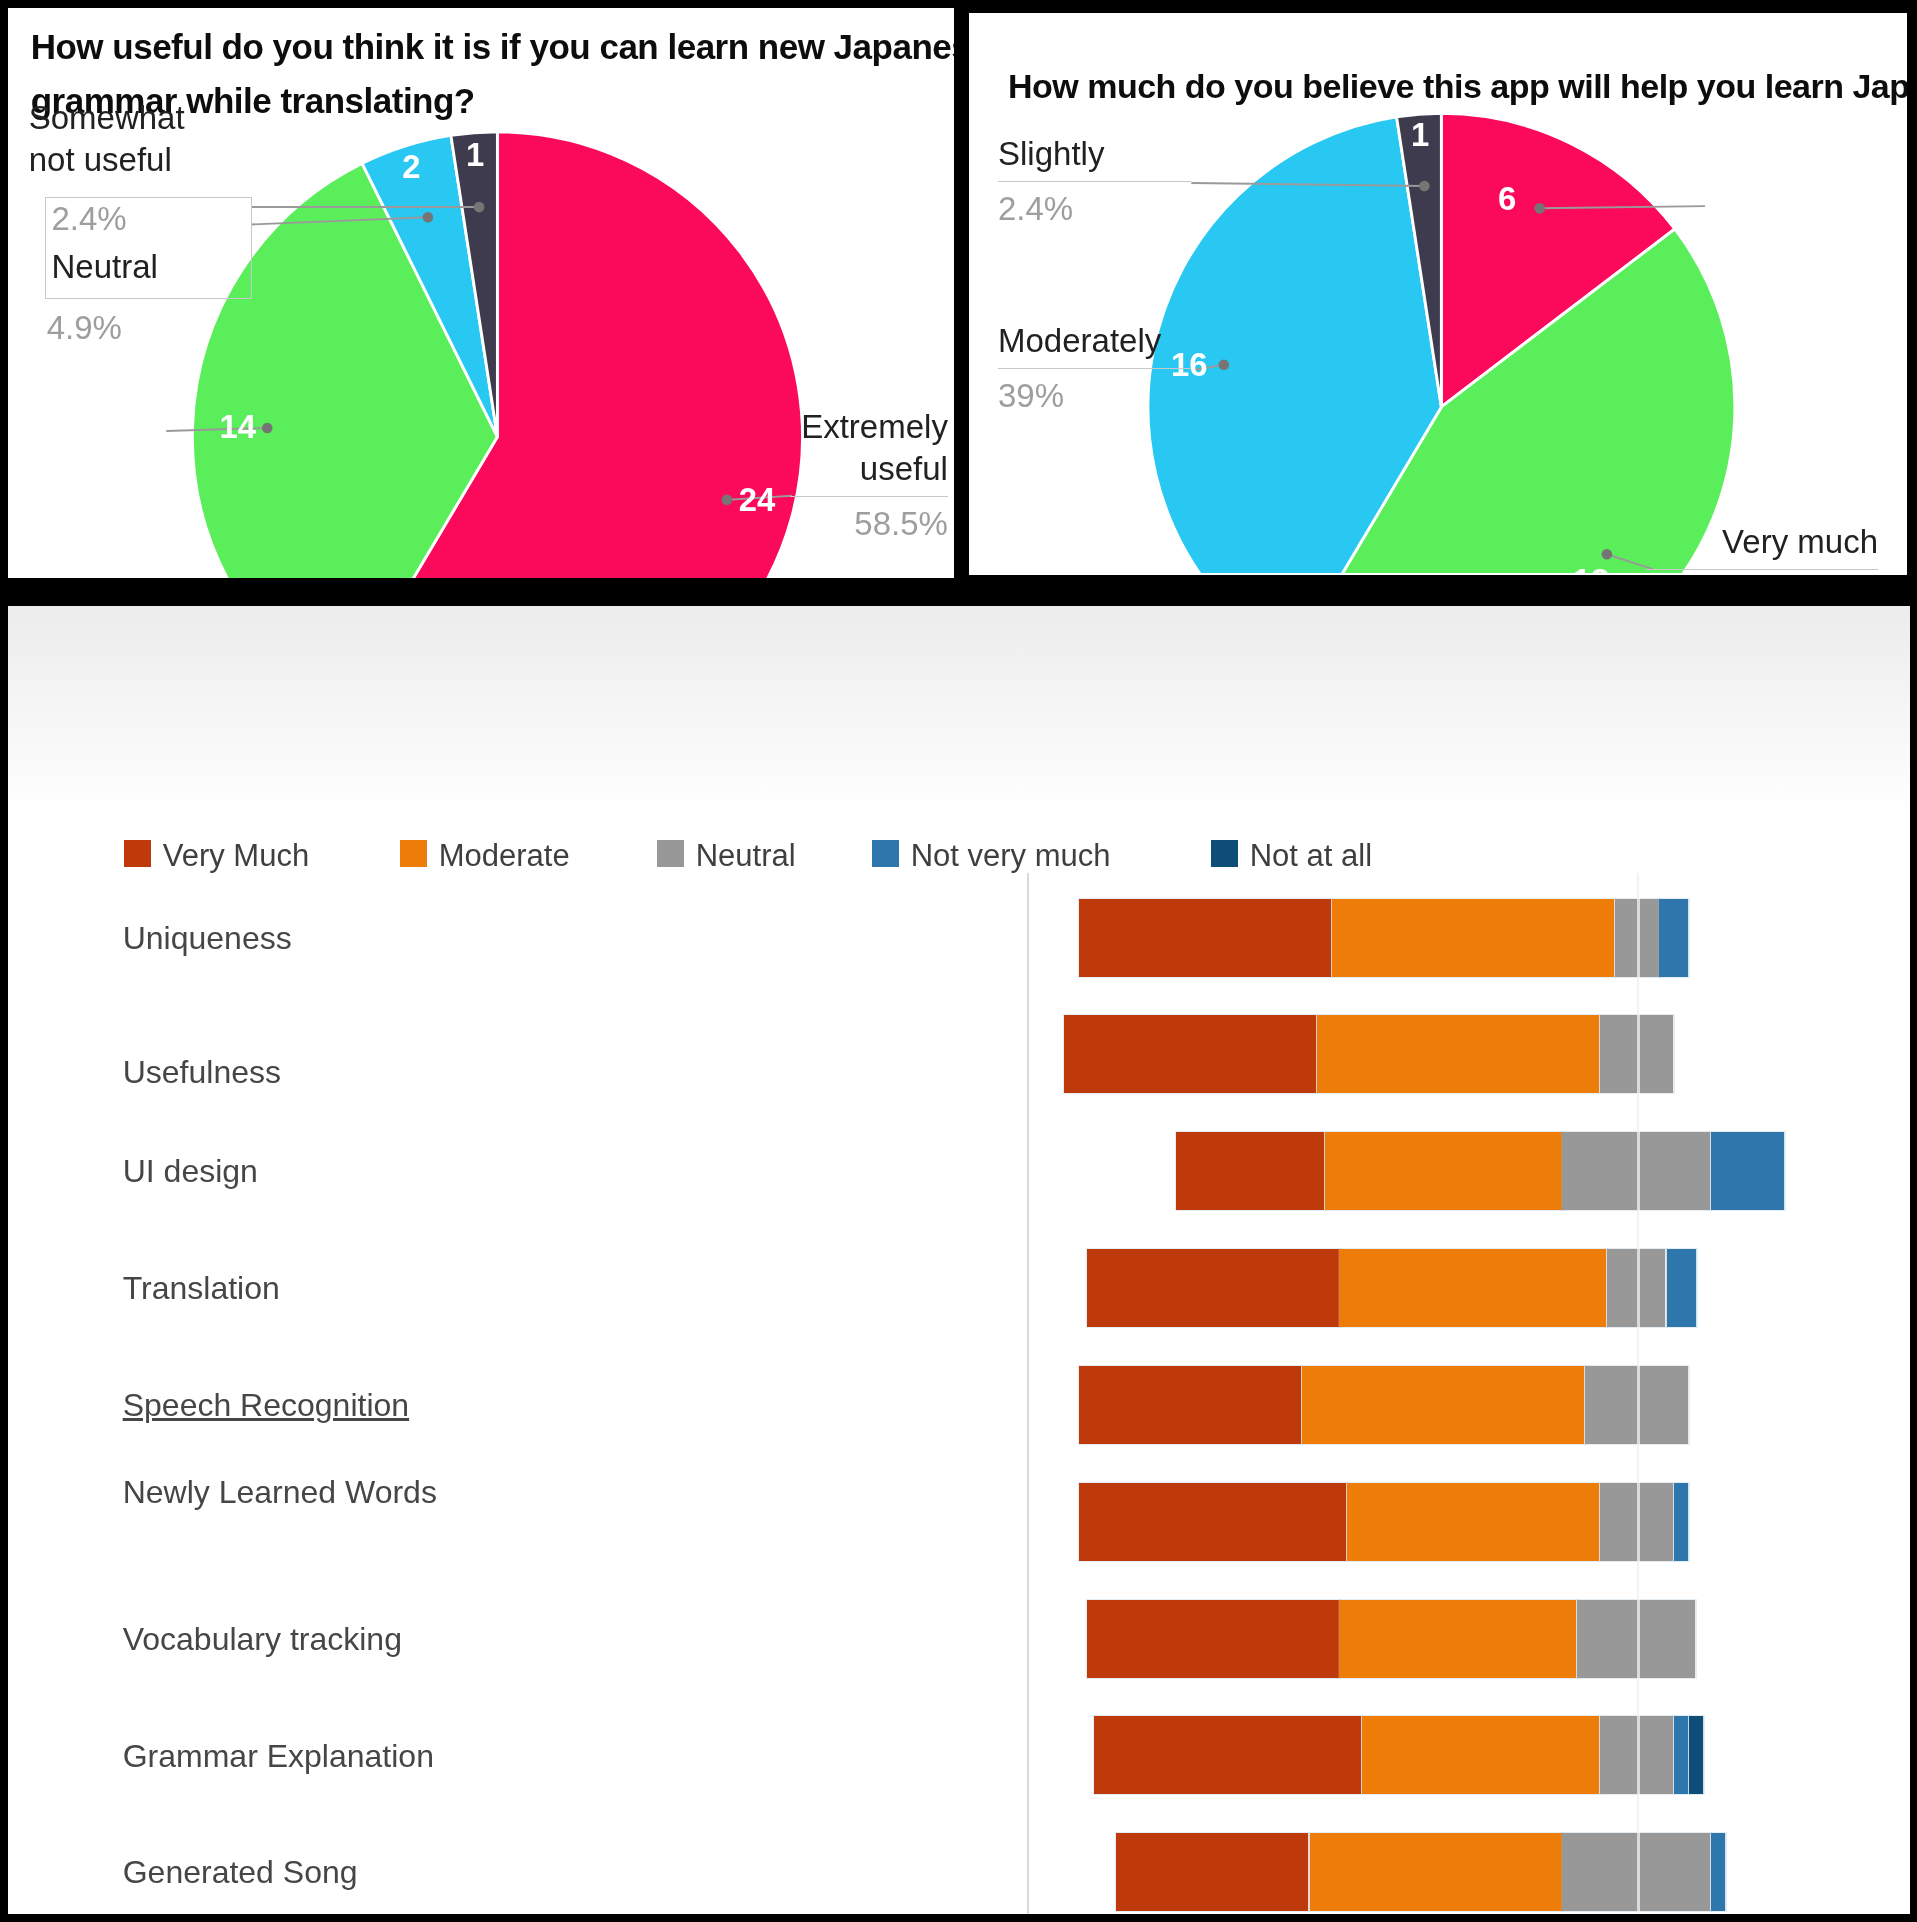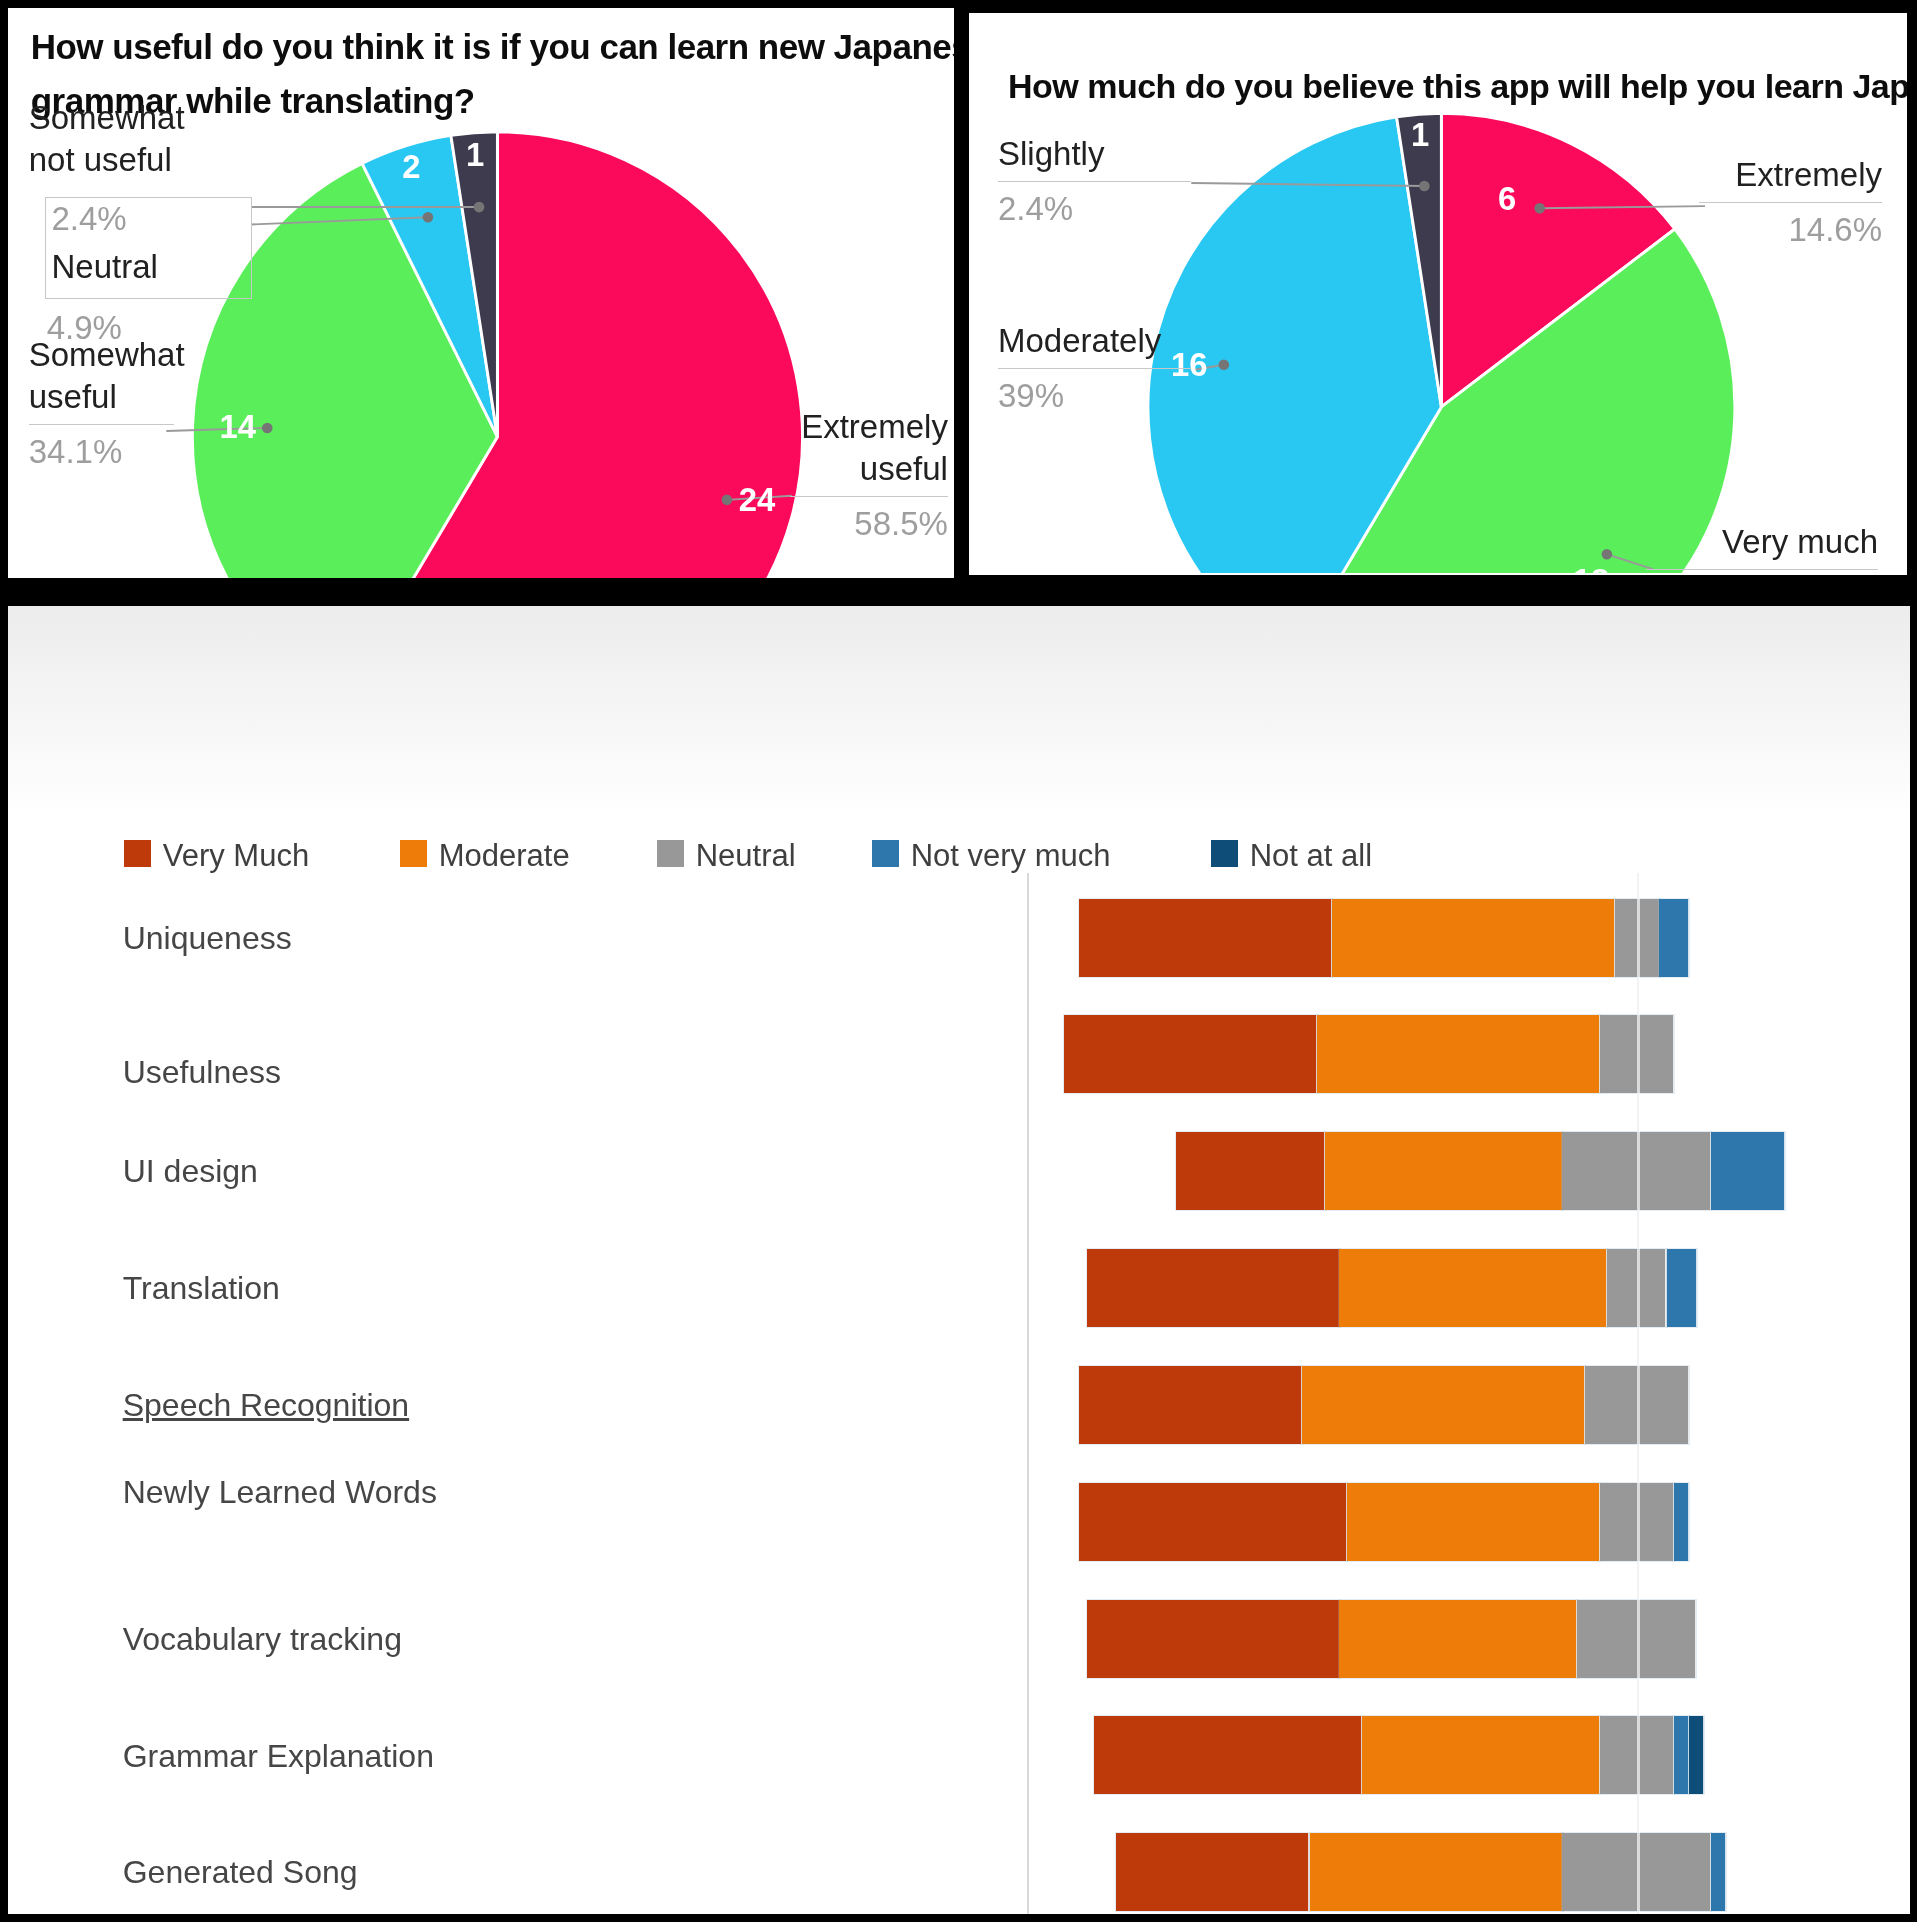--- a/index.html
+++ b/index.html
@@ -68,25 +68,20 @@
         <circle cx="488" cy="206" r="5.5" fill="#757575"></circle>
         <text x="484" y="163" text-anchor="middle" fill="#ffffff" font-size="34" font-weight="bold" font-family="Liberation Sans, sans-serif">1</text>
       </svg>
 
     <div class="co" id="co-p1-extremely">
       <div class="nm">Extremely useful</div>
       <hr>
       <div class="pct">58.5%</div>
     </div>
 
-    <div class="co" id="co-p1-somewhat-useful">
-      <div class="nm">Somewhat useful</div>
-      <hr>
-      <div class="pct">34.1%</div>
-    </div>
 
     <div class="co" id="co-p1-top-name">
       <div class="nm">Somewhat not useful</div>
     </div>
     <div id="co-p1-box">
       <div class="pct">2.4%</div>
       <div class="nm2">Neutral</div>
     </div>
     <div id="co-p1-49">4.9%</div>
   </section>
@@ -105,25 +100,20 @@
         <circle cx="660.4" cy="560.6" r="5.5" fill="#757575"></circle>
         <text x="644" y="600" text-anchor="middle" fill="#ffffff" font-size="34" font-weight="bold" font-family="Liberation Sans, sans-serif">18</text>
         <polyline points="230,370 263.7,364.3" fill="none" stroke="#9a9a9a" stroke-width="2"></polyline>
         <circle cx="263.7" cy="364.3" r="5.5" fill="#757575"></circle>
         <text x="228" y="376" text-anchor="middle" fill="#ffffff" font-size="34" font-weight="bold" font-family="Liberation Sans, sans-serif">16</text>
         <polyline points="230,176 471.4,179.2" fill="none" stroke="#9a9a9a" stroke-width="2"></polyline>
         <circle cx="471.4" cy="179.2" r="5.5" fill="#757575"></circle>
         <text x="467" y="138" text-anchor="middle" fill="#ffffff" font-size="34" font-weight="bold" font-family="Liberation Sans, sans-serif">1</text>
       </svg>
 
-    <div class="co" id="co-p2-extremely">
-      <div class="nm">Extremely</div>
-      <hr>
-      <div class="pct">14.6%</div>
-    </div>
     <div class="co" id="co-p2-verymuch">
       <div class="nm">Very much</div>
       <hr>
 
     </div>
     <div class="co" id="co-p2-moderately">
       <div class="nm">Moderately</div>
       <hr>
       <div class="pct">39%</div>
     </div>

